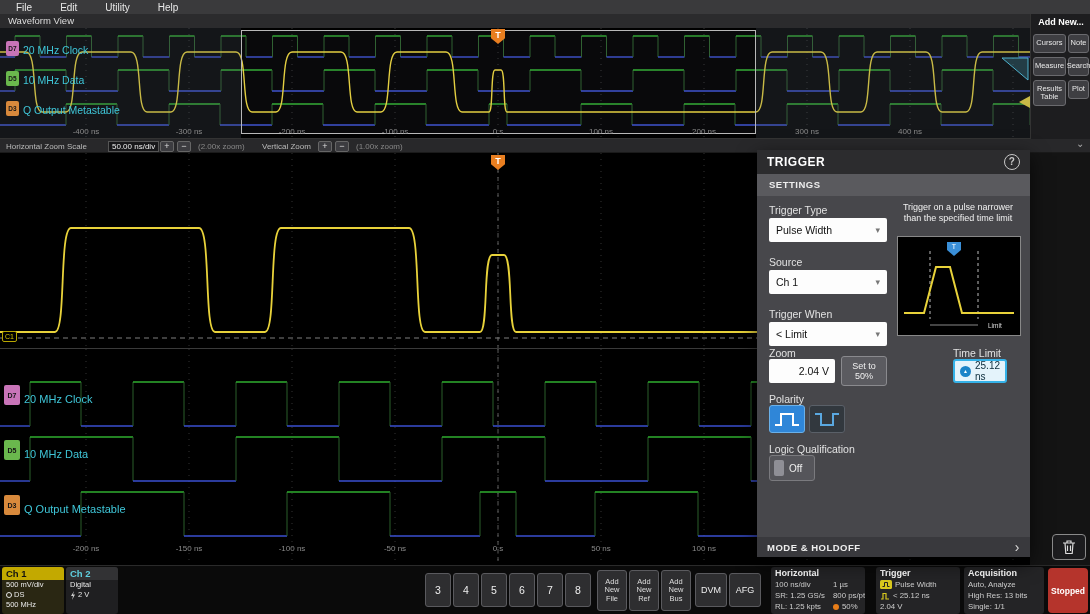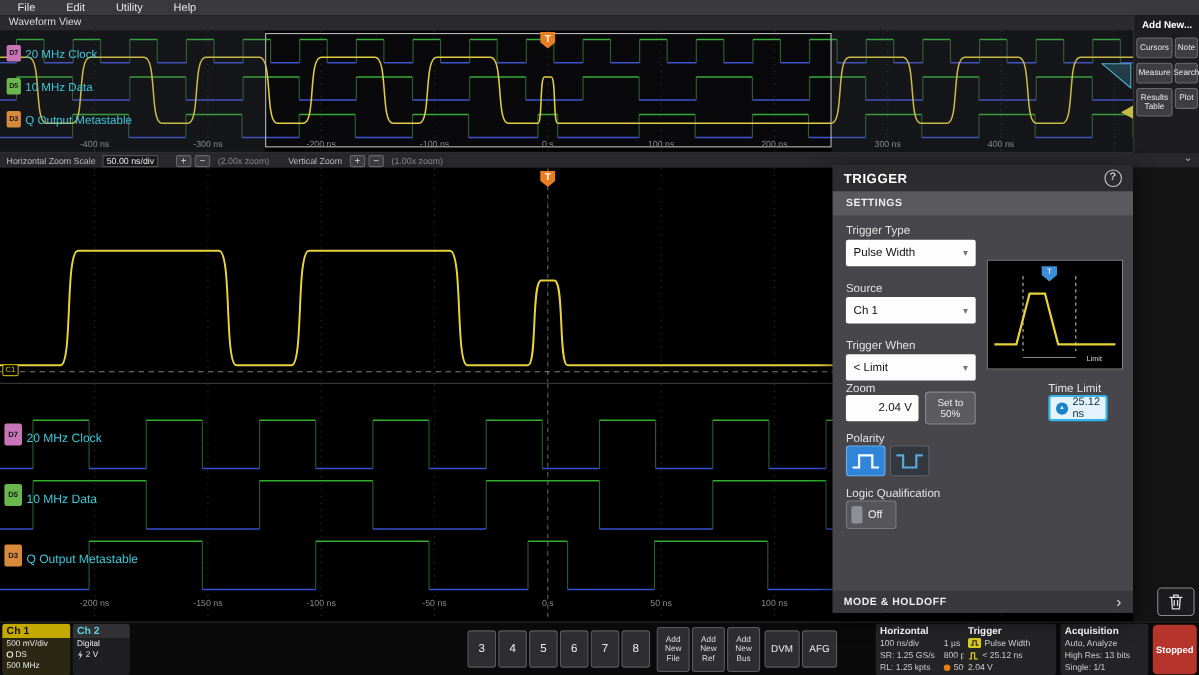--- a/index.html
+++ b/index.html
@@ -291,21 +291,21 @@
   <div class="abtn" style="left:2px;top:20px;width:33px;height:19px">Cursors</div>
   <div class="abtn" style="left:37px;top:20px;width:21px;height:19px">Note</div>
   <div class="abtn" style="left:2px;top:43px;width:33px;height:19px">Measure</div>
   <div class="abtn" style="left:37px;top:43px;width:21px;height:19px">Search</div>
   <div class="abtn" style="left:2px;top:66px;width:33px;height:26px">Results Table</div>
   <div class="abtn" style="left:37px;top:66px;width:21px;height:19px">Plot</div>
 </div>
 
 <div class="zoombar abs">
   <span class="zlab" style="left:6px">Horizontal Zoom Scale</span>
-  <span class="zval" style="left:93px">50.00 ns/div</span>
+  <span class="zval" style="left:108px">50.00 ns/div</span>
   <span class="zbtn" style="left:160px">+</span>
   <span class="zbtn" style="left:177px">−</span>
   <span class="ztxt" style="left:198px">(2.00x zoom)</span>
   <span class="zlab" style="left:262px">Vertical Zoom</span>
   <span class="zbtn" style="left:318px">+</span>
   <span class="zbtn" style="left:335px">−</span>
   <span class="ztxt" style="left:356px">(1.00x zoom)</span>
   <span class="chevdown" style="left:1076px;top:-1px"></span>
 </div>
 
@@ -460,20 +460,21 @@
     <span>TRIGGER</span>
     <span class="help">?</span>
   </div>
   <div class="p-tab">SETTINGS</div>
   <div class="p-body">
     <span class="plabel" style="left:12px;top:8px">Trigger Type</span>
     <div class="dd" style="left:12px;top:22px">
         <span>Pulse Width</span>
       </div>
 
+    <div class="desc">Trigger on a pulse narrower than the specified time limit</div>
     <div class="diagram">
       <svg width="122" height="98">
         <line x1="32" y1="14" x2="32" y2="82" stroke="#bbb" stroke-width="1" stroke-dasharray="3,3"></line>
         <line x1="80" y1="14" x2="80" y2="82" stroke="#bbb" stroke-width="1" stroke-dasharray="3,3"></line>
         <path d="M6,76 L26,76 L38,30 L52,30 L64,76 L116,76" stroke="#e8d23a" stroke-width="2" fill="none"></path>
         <polygon points="49,5 63,5 63,13 56,19 49,13" fill="#3a8fd8"></polygon>
         <text x="56" y="12" font-size="7" fill="#fff" text-anchor="middle">T</text>
         <line x1="32" y1="88" x2="80" y2="88" stroke="#888" stroke-width="1"></line>
         <text x="90" y="91" font-size="6.5" fill="#ddd">Limit</text>
       </svg>
@@ -576,21 +577,21 @@
   </div>
   <div class="addbtn" style="left:661px">
     <span>Add</span>
     <span>New</span>
     <span>Bus</span>
   </div>
 
   <div class="fnbtn" style="left:695px">DVM</div>
   <div class="fnbtn" style="left:729px">AFG</div>
 
-  <div class="tile" style="left:796px;top:1px;width:94px;height:47px">
+  <div class="tile" style="left:771px;top:1px;width:94px;height:47px">
     <div class="t-title">Horizontal</div>
     <span class="trow" style="left:4px;top:13px">100 ns/div</span>
     <span class="trow" style="left:62px;top:13px">1 µs</span>
     <span class="trow" style="left:4px;top:24px">SR: 1.25 GS/s</span>
     <span class="trow" style="left:62px;top:24px">800 ps/pt</span>
     <span class="trow" style="left:4px;top:35px">RL: 1.25 kpts</span>
     <span class="trow" style="left:62px;top:35px">
         <span class="odot"></span>
         <span>50%</span>
       </span>

